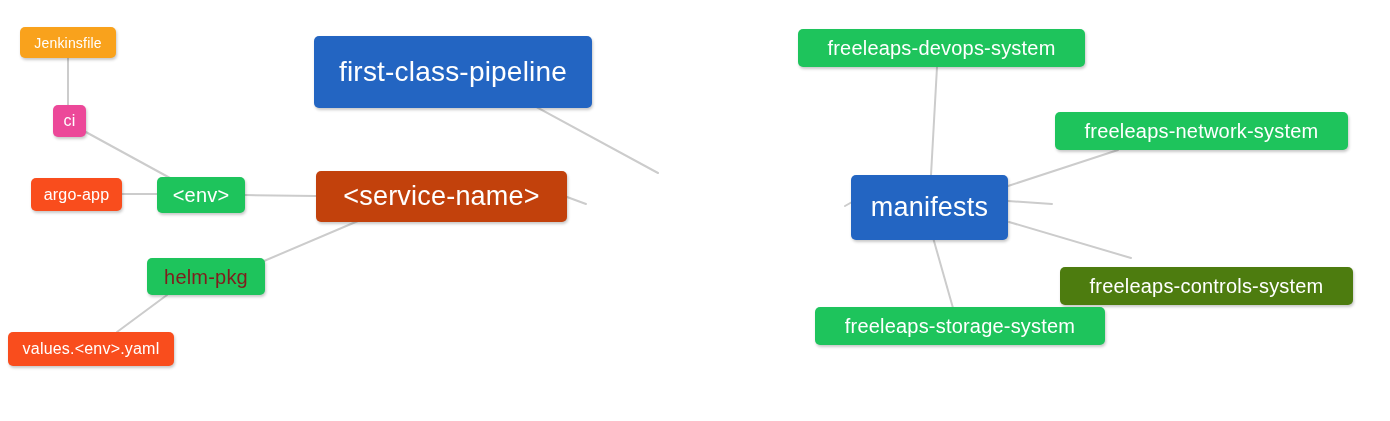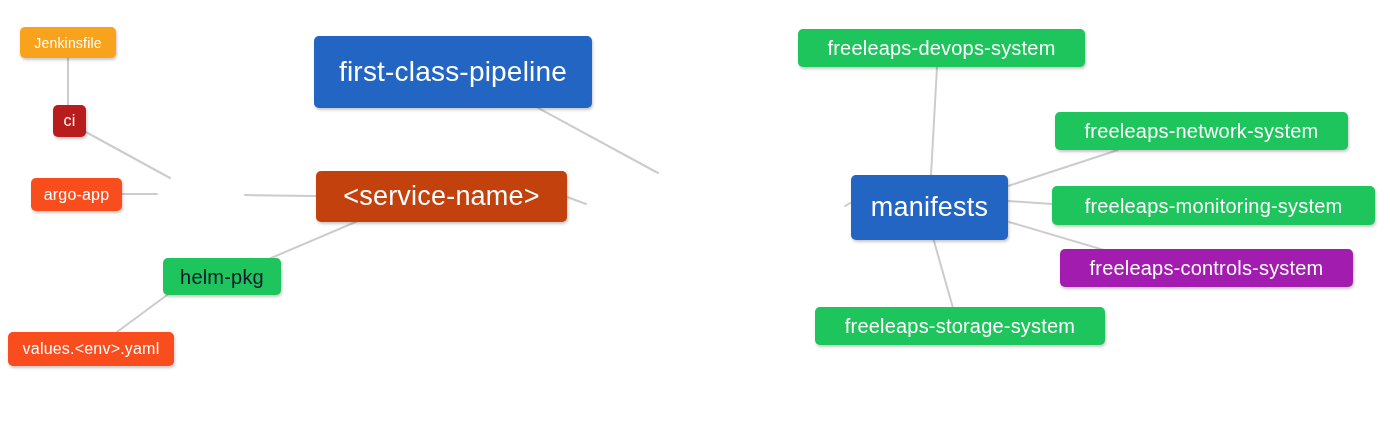--- a/index.html
+++ b/index.html
@@ -52,25 +52,25 @@
       <line x1="567" y1="197" x2="586" y2="204" stroke="#cccccc" stroke-width="2" stroke-linecap="round"></line>
       <line x1="505" y1="90" x2="658" y2="173" stroke="#cccccc" stroke-width="2" stroke-linecap="round"></line>
       <line x1="845" y1="206" x2="852" y2="202" stroke="#cccccc" stroke-width="2" stroke-linecap="round"></line>
       <line x1="937" y1="67" x2="931" y2="175" stroke="#cccccc" stroke-width="2" stroke-linecap="round"></line>
       <line x1="1008" y1="186" x2="1118" y2="150" stroke="#cccccc" stroke-width="2" stroke-linecap="round"></line>
       <line x1="1008" y1="201" x2="1052" y2="204" stroke="#cccccc" stroke-width="2" stroke-linecap="round"></line>
       <line x1="1009" y1="222" x2="1131" y2="258" stroke="#cccccc" stroke-width="2" stroke-linecap="round"></line>
       <line x1="930" y1="227" x2="953" y2="308" stroke="#cccccc" stroke-width="2" stroke-linecap="round"></line>
     </svg>
 <div class="node" style="left: 20px; top: 27px; width: 96px; height: 31px; font-size: 14px; background: rgb(249, 162, 28); color: rgb(255, 255, 255);">Jenkinsfile</div>
-    <div class="node" style="left: 53px; top: 105px; width: 33px; height: 32px; font-size: 16px; background: #b91c1c; color: rgb(255, 255, 255);">ci</div>
+    <div class="node" style="left: 53px; top: 105px; width: 33px; height: 32px; font-size: 16px; background: #ec4899; color: rgb(255, 255, 255);">ci</div>
     <div class="node" style="left: 31px; top: 178px; width: 91px; height: 33px; font-size: 16px; background: rgb(249, 77, 29); color: rgb(255, 255, 255);">argo-app</div>
-    <div class="node" style="left: 163px; top: 258px; width: 118px; height: 37px; font-size: 20px; background: rgb(30, 196, 92); color: #0f172a;">helm-pkg</div>
+    <div class="node" style="left: 157px; top: 177px; width: 88px; height: 36px; font-size: 20px; background: rgb(30, 196, 92); color: rgb(255, 255, 255);">&lt;env&gt;</div>
+    <div class="node" style="left: 147px; top: 258px; width: 118px; height: 37px; font-size: 20px; background: rgb(30, 196, 92); color: #7f1d1d;">helm-pkg</div>
     <div class="node" style="left: 8px; top: 332px; width: 166px; height: 34px; font-size: 16px; background: rgb(249, 77, 29); color: rgb(255, 255, 255);">values.&lt;env&gt;.yaml</div>
     <div class="node" style="left: 314px; top: 36px; width: 278px; height: 72px; font-size: 28px; background: rgb(35, 101, 194); color: rgb(255, 255, 255);">first-class-pipeline</div>
     <div class="node" style="left: 316px; top: 171px; width: 251px; height: 51px; font-size: 27px; background: #c2410c; color: rgb(255, 255, 255);">&lt;service-name&gt;</div>
     <div class="node" style="left: 851px; top: 175px; width: 157px; height: 65px; font-size: 27px; background: rgb(35, 101, 194); color: rgb(255, 255, 255);">manifests</div>
     <div class="node" style="left: 798px; top: 29px; width: 287px; height: 38px; font-size: 20px; background: rgb(30, 196, 92); color: rgb(255, 255, 255);">freeleaps-devops-system</div>
     <div class="node" style="left: 1055px; top: 112px; width: 293px; height: 38px; font-size: 20px; background: rgb(30, 196, 92); color: rgb(255, 255, 255);">freeleaps-network-system</div>
-    <div class="node" style="left: 1052px; top: 186px; width: 323px; height: 39px; font-size: 20px; background: rgb(30, 196, 92); color: rgb(255, 255, 255);">freeleaps-monitoring-system</div>
-    <div class="node" style="left: 1060px; top: 249px; width: 293px; height: 38px; font-size: 20px; background: #a21caf; color: rgb(255, 255, 255);">freeleaps-controls-system</div>
+    <div class="node" style="left: 1060px; top: 267px; width: 293px; height: 38px; font-size: 20px; background: #4d7c0f; color: rgb(255, 255, 255);">freeleaps-controls-system</div>
     <div class="node" style="left: 815px; top: 307px; width: 290px; height: 38px; font-size: 20px; background: rgb(30, 196, 92); color: rgb(255, 255, 255);">freeleaps-storage-system</div>
   </div>
 
 </body></html>

